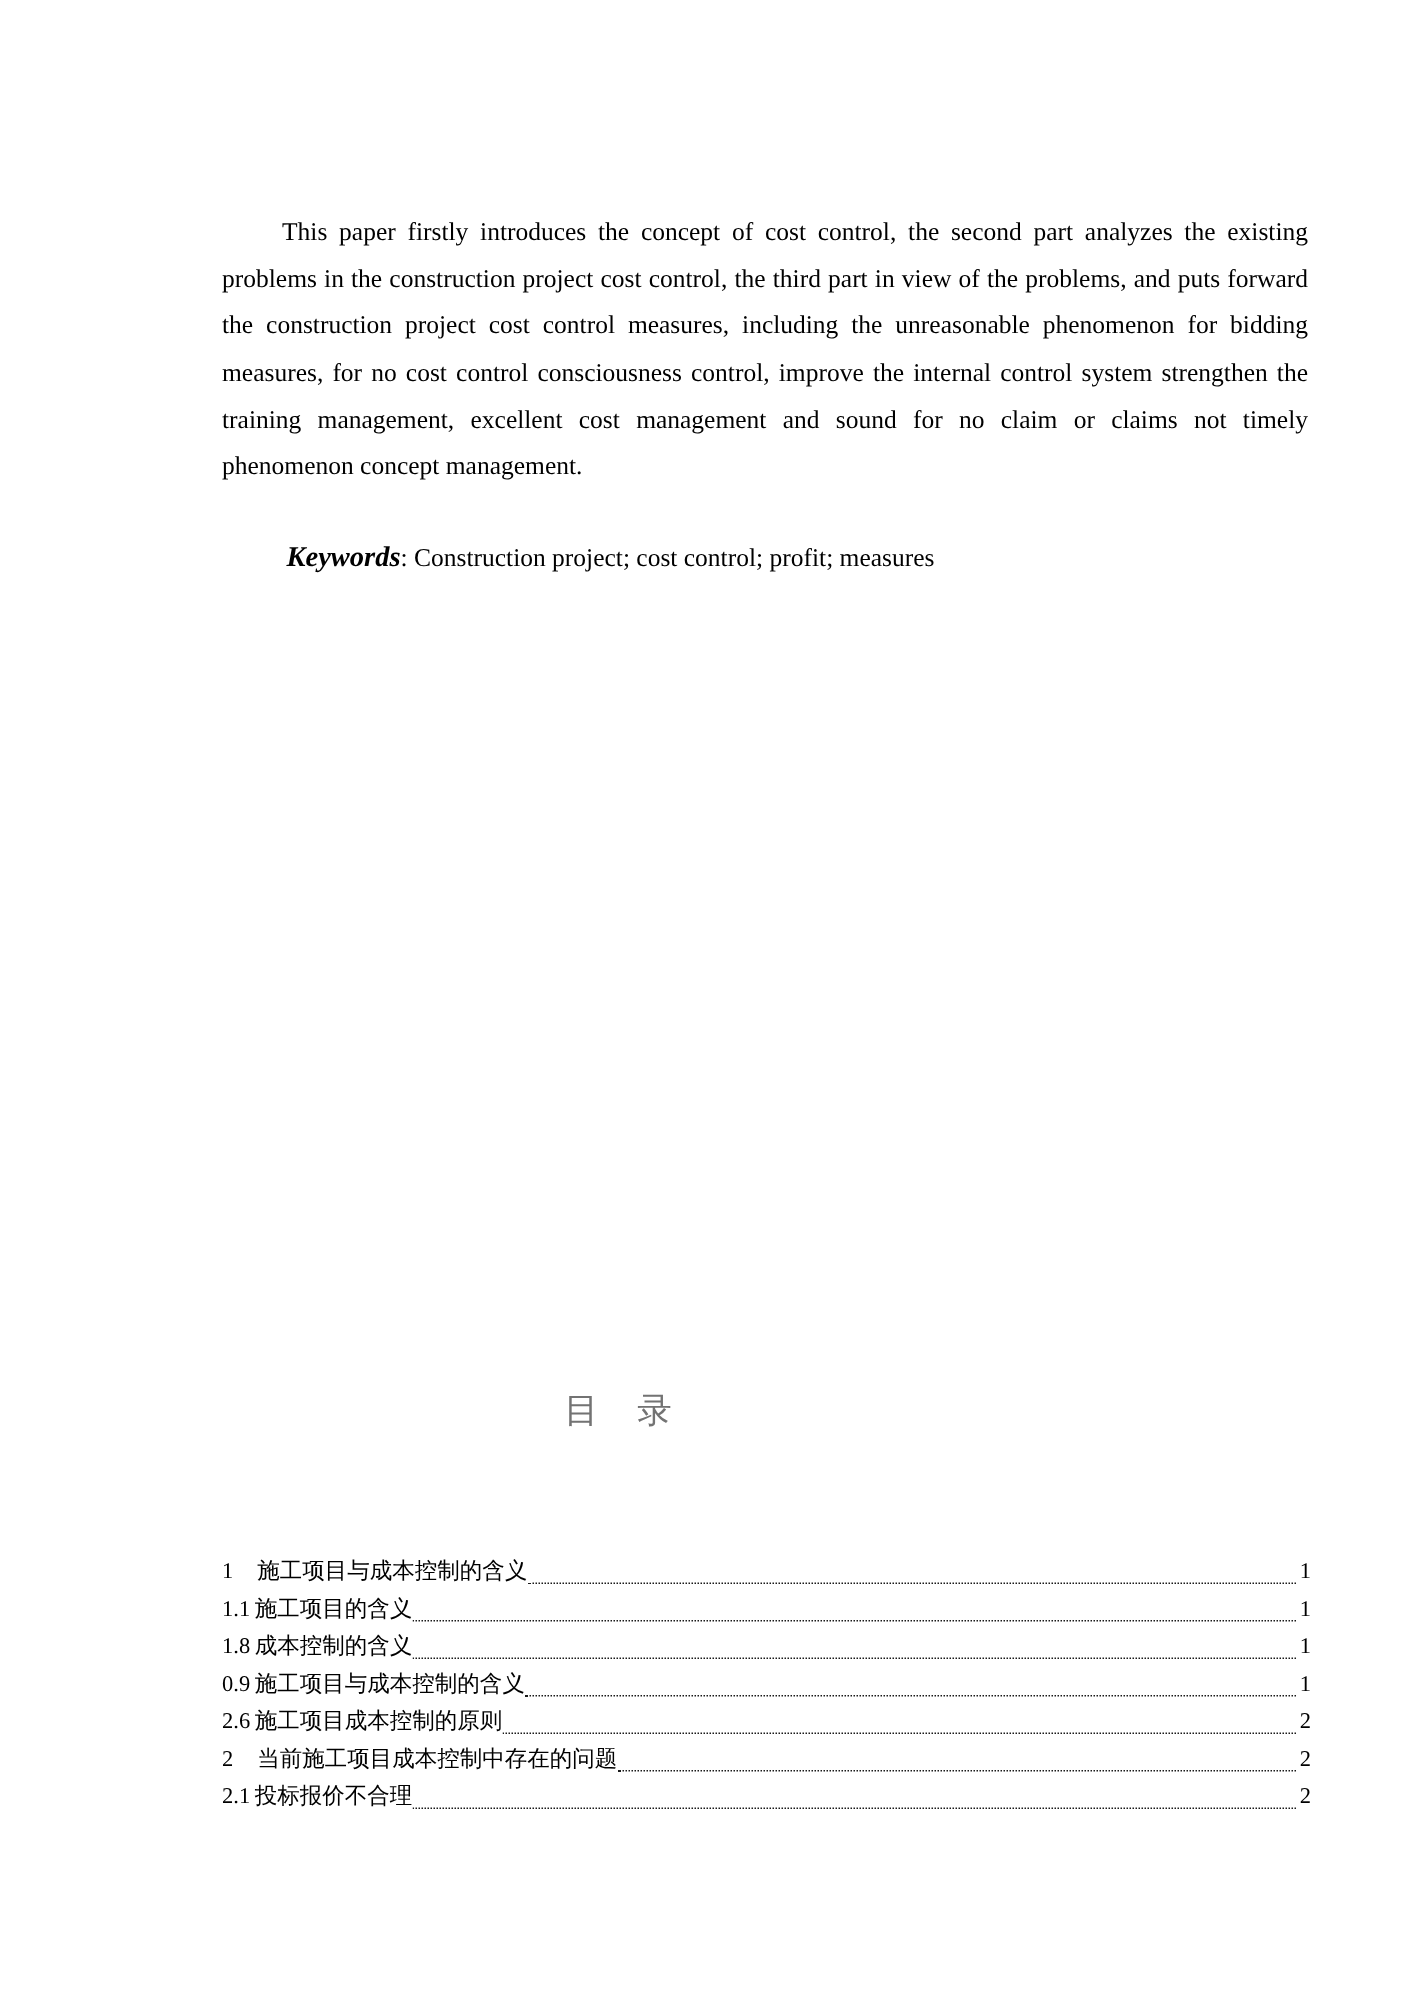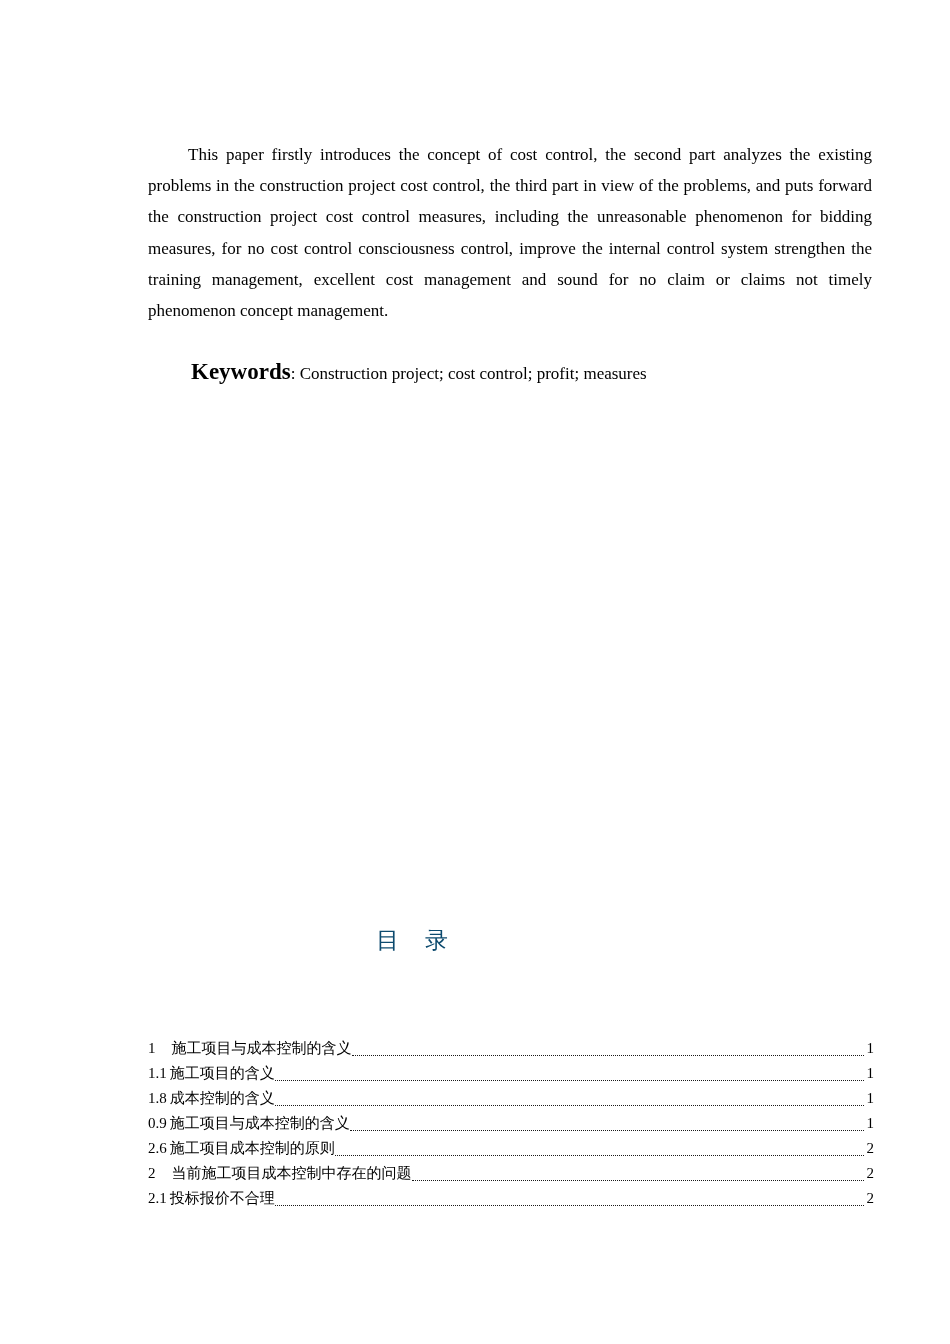--- a/index.html
+++ b/index.html
@@ -40,38 +40,39 @@
     left: 112px;
     top: 341px;
     width: 724px;
     font-size: 17px;
     line-height: 28px;
     text-indent: 43px;
     white-space: nowrap;
   }
   .keywords-label {
     font-weight: bold;
-    font-size: 23px;
+    font-size: 19px;
+    font-style: italic;
   }
   .keywords-value {
     font-size: 17px;
   }
 
   
   .toc-heading {
     position: absolute;
     left: 0;
     top: 925px;
     width: 752px;
     text-align: center;
     font-size: 23px;
     letter-spacing: 10px;
     text-indent: 10px;
     font-family: "Liberation Serif", "DejaVu Serif", serif;
-    color: #0c4a6e;
+    color: #737373;
   }
 
   
   .toc {
     position: absolute;
     left: 112px;
     top: 1036px;
     width: 726px;
   }
   .toc-entry {

